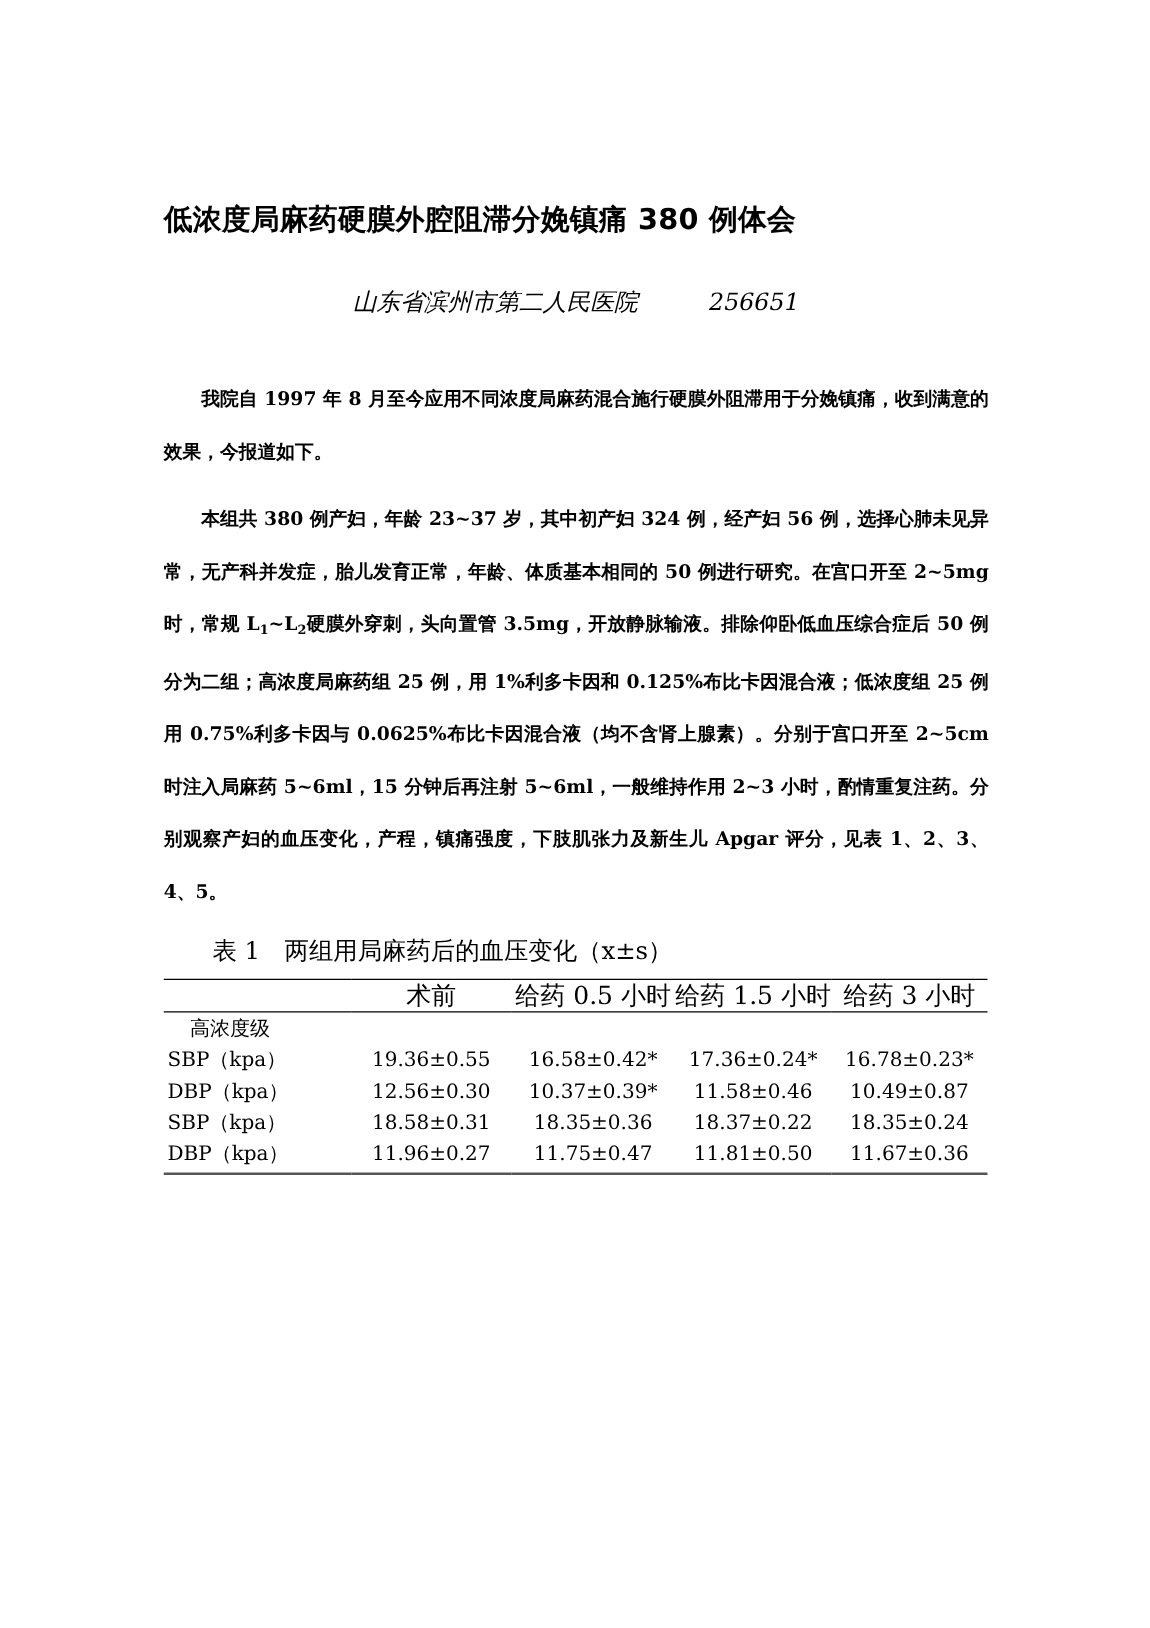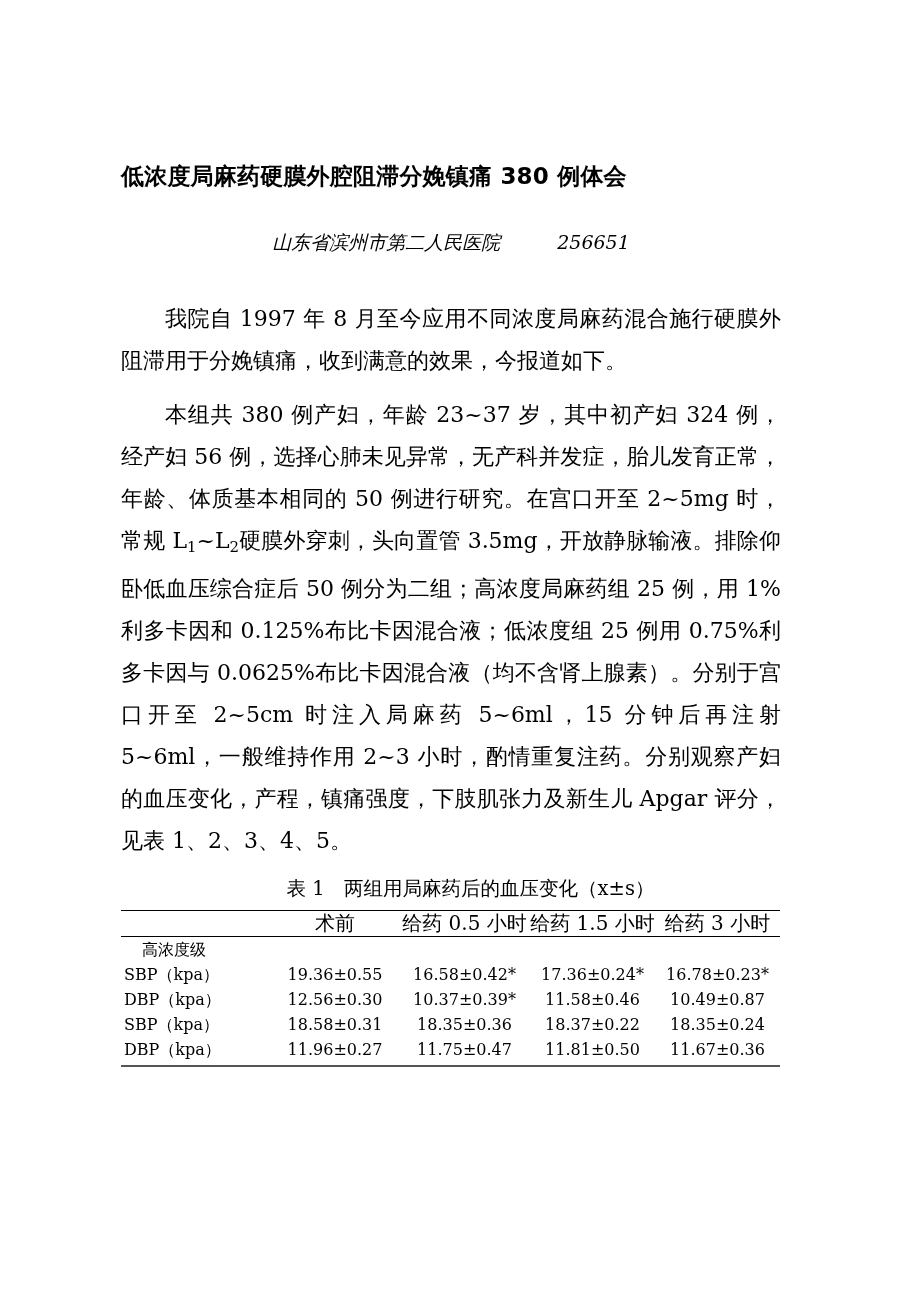--- a/index.html
+++ b/index.html
@@ -15,21 +15,21 @@
   .page {
     position: relative;
     width: 920px;
     height: 1302px;
     background: #ffffff;
     overflow: hidden;
     box-sizing: border-box;
   }
   .content {
     position: absolute;
-    left: 121px;
+    left: 131px;
     top: 0;
     width: 660px;
   }
 
   
   .doc-title {
     font-family: "DejaVu Sans", "Liberation Sans", sans-serif;
     font-weight: bold;
     font-size: 23px;
     line-height: 1.2;
@@ -52,26 +52,27 @@
     white-space: pre;
     font-style: italic;
   }
   .byline-authors {
     margin-top: 22px;
     white-space: pre;
   }
 
   
   .body-para {
-    font-size: 22px;
+    font-size: 15px;
     line-height: 42px;
     text-align: justify;
     text-justify: inter-ideograph;
     margin: 0;
     text-indent: 2em;
+    font-weight: bold;
   }
   .para-intro { margin-top: 46px; }
 
   .section-head {
     font-family: "DejaVu Sans", "Liberation Sans", sans-serif;
     font-weight: bold;
     font-size: 19px;
     line-height: 1.2;
     margin: 0;
     padding-top: 17px;
@@ -84,21 +85,20 @@
 
   
   .table-wrap {
     margin-top: 14px;
   }
   .table-caption {
     font-size: 19.5px;
     line-height: 1.3;
     text-indent: 2em;
     margin: 0 0 9px 0;
-    text-align: center;
   }
   table.data-table {
     border-collapse: collapse;
     width: 659px;
     font-size: 15.5px;
     table-layout: fixed;
   }
   table.data-table th,
   table.data-table td {
     padding: 0;

